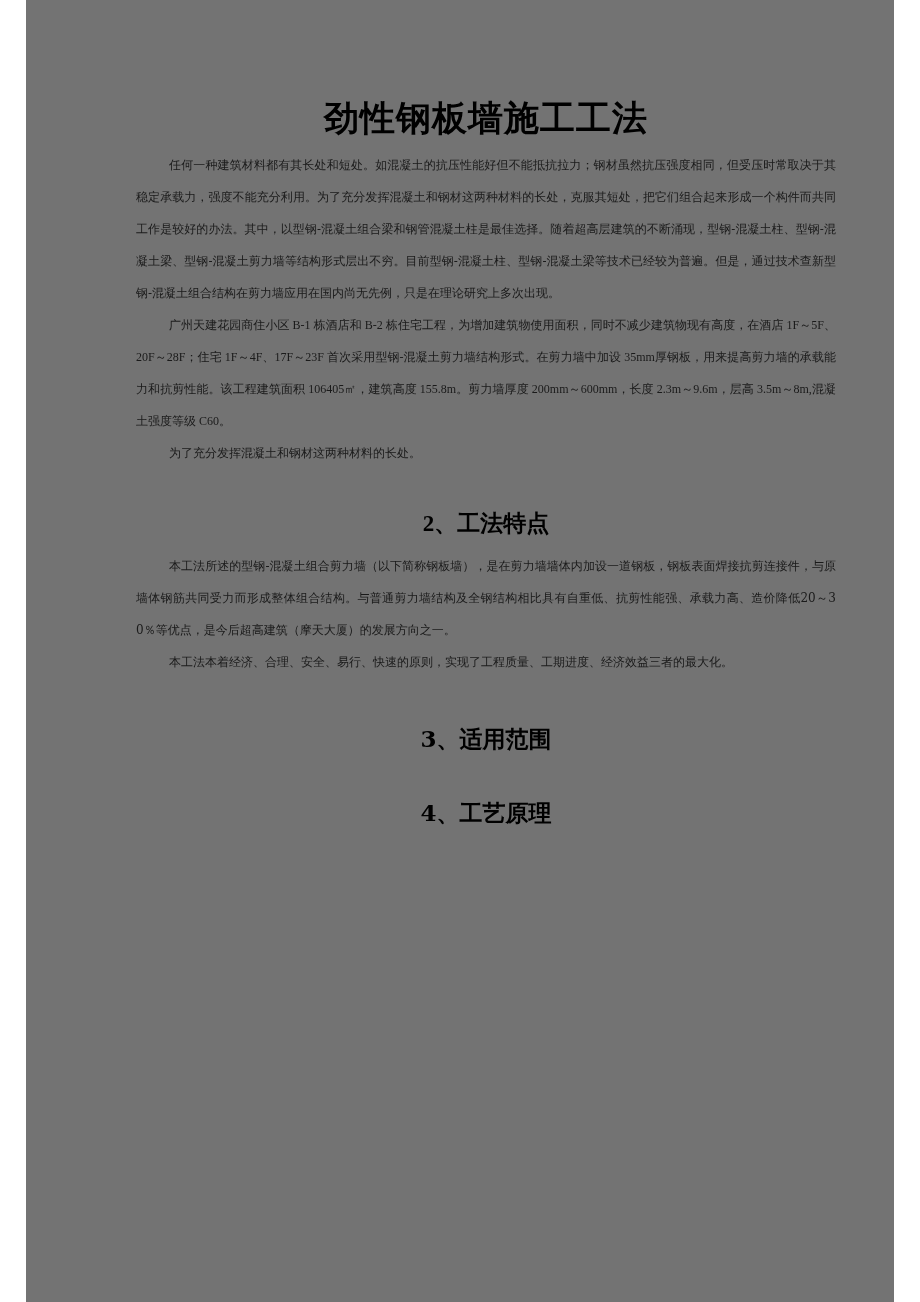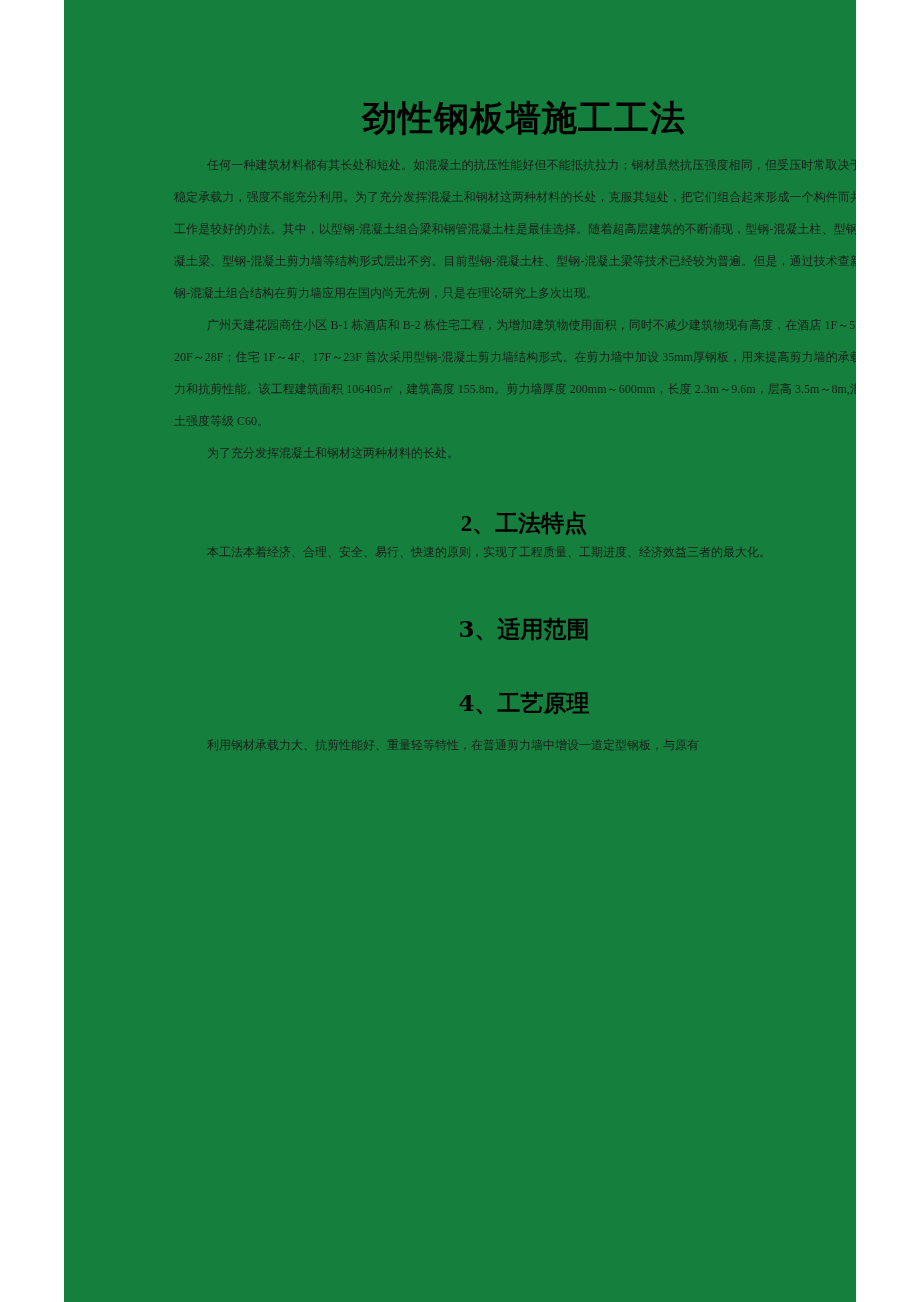--- a/index.html
+++ b/index.html
@@ -2,23 +2,23 @@
 <html><head>
 <meta charset="utf-8">
 <style>
   html, body {
     margin: 0;
     padding: 0;
     background: #ffffff;
   }
   .page {
     position: relative;
-    width: 792px;
+    width: 868px;
     height: 1302px;
-    background: #15803d;
+    background: #737373;
     margin: 0 auto;
     overflow: hidden;
     font-family: "DejaVu Serif", "Liberation Serif", serif;
     color: #111111;
     box-sizing: border-box;
   }
   .content {
     position: absolute;
     left: 110px;
     top: 0;
@@ -65,21 +65,21 @@
 <div class="page">
   <div class="content">
 
     <h1 class="doc-title">劲性钢板墙施工工法</h1>
 
     <p class="para first-after-heading">任何一种建筑材料都有其长处和短处。如混凝土的抗压性能好但不能抵抗拉力；钢材虽然抗压强度相同，但受压时常取决于其稳定承载力，强度不能充分利用。为了充分发挥混凝土和钢材这两种材料的长处，克服其短处，把它们组合起来形成一个构件而共同工作是较好的办法。其中，以型钢-混凝土组合梁和钢管混凝土柱是最佳选择。随着超高层建筑的不断涌现，型钢-混凝土柱、型钢-混凝土梁、型钢-混凝土剪力墙等结构形式层出不穷。目前型钢-混凝土柱、型钢-混凝土梁等技术已经较为普遍。但是，通过技术查新型钢-混凝土组合结构在剪力墙应用在国内尚无先例，只是在理论研究上多次出现。</p>
     <p class="para">广州天建花园商住小区 B-1 栋酒店和 B-2 栋住宅工程，为增加建筑物使用面积，同时不减少建筑物现有高度，在酒店 1F～5F、20F～28F；住宅 1F～4F、17F～23F 首次采用型钢-混凝土剪力墙结构形式。在剪力墙中加设 35mm厚钢板，用来提高剪力墙的承载能力和抗剪性能。该工程建筑面积 106405㎡，建筑高度 155.8m。剪力墙厚度 200mm～600mm，长度 2.3m～9.6m，层高 3.5m～8m,混凝土强度等级 C60。</p>
     <p class="para">为了充分发挥混凝土和钢材这两种材料的长处。</p>
 
     <h2 class="section-heading h-gap1">2、工法特点</h2>
+    <p class="para first-after-heading">本工法所述的型钢-混凝土组合剪力墙（以下简称钢板墙），是在剪力墙墙体内加设一道钢板，钢板表面焊接抗剪连接件，与原墙体钢筋共同受力而形成整体组合结构。与普通剪力墙结构及全钢结构相比具有自重低、抗剪性能强、承载力高、造价降低20～30％等优点，是今后超高建筑（摩天大厦）的发展方向之一。</p>
     <p class="para">本工法本着经济、合理、安全、易行、快速的原则，实现了工程质量、工期进度、经济效益三者的最大化。</p>
 
     <h2 class="section-heading h-gap2">3、适用范围</h2>
 
     <h2 class="section-heading h-gap3">4、工艺原理</h2>
-    <p class="para first-after-heading">利用钢材承载力大、抗剪性能好、重量轻等特性，在普通剪力墙中增设一道定型钢板，与原有</p>
 
   </div>
 </div>
 
 </body></html>

